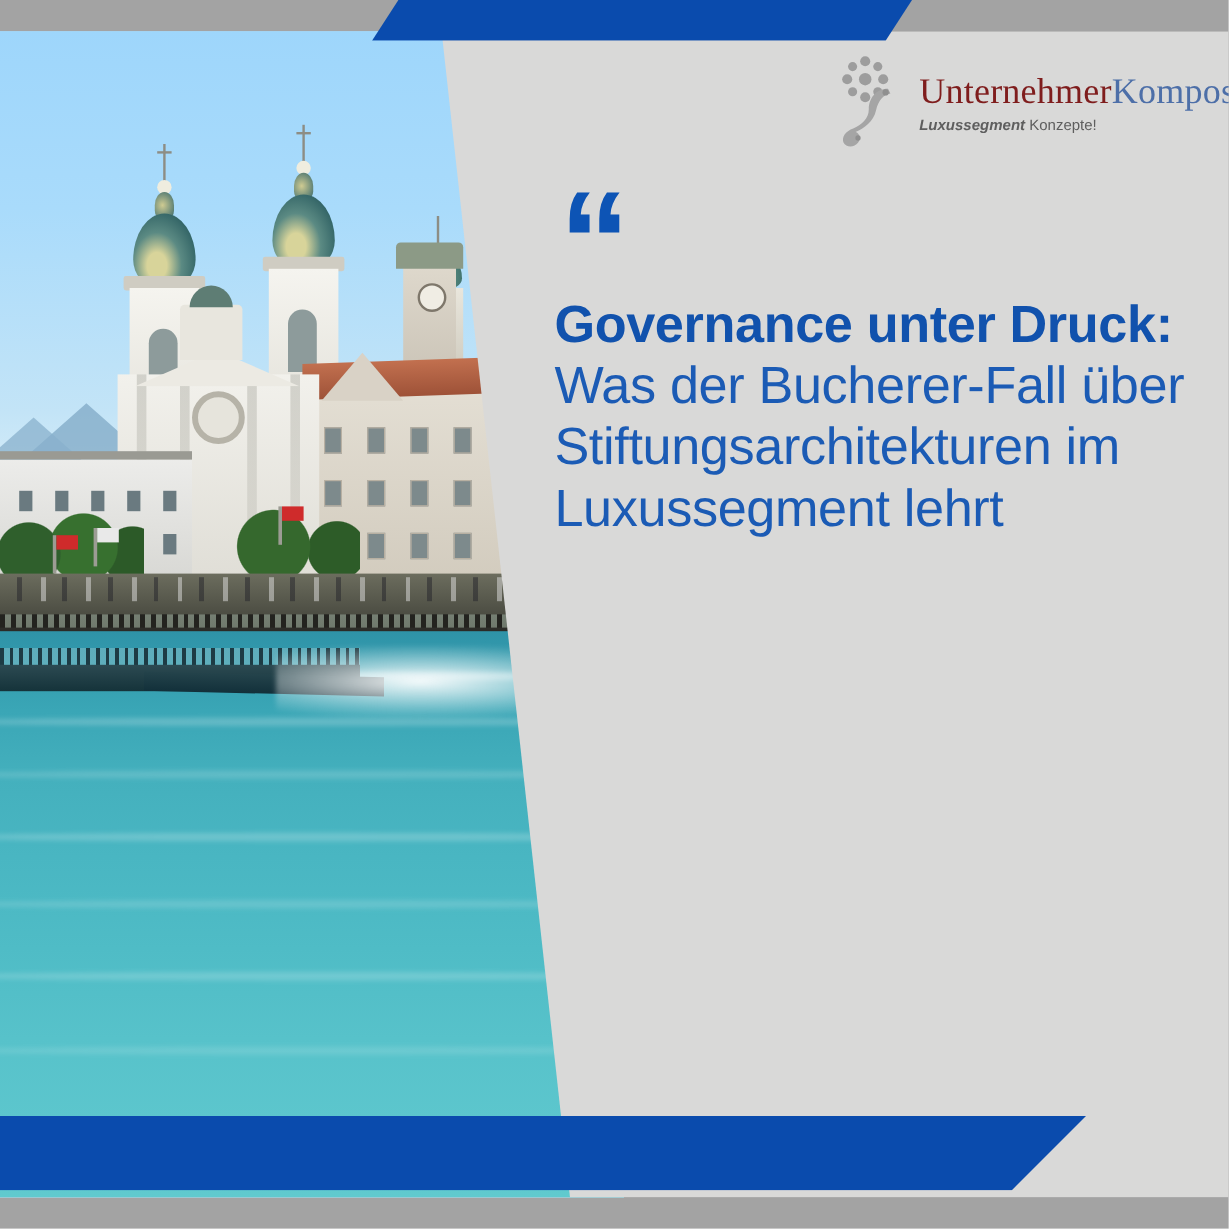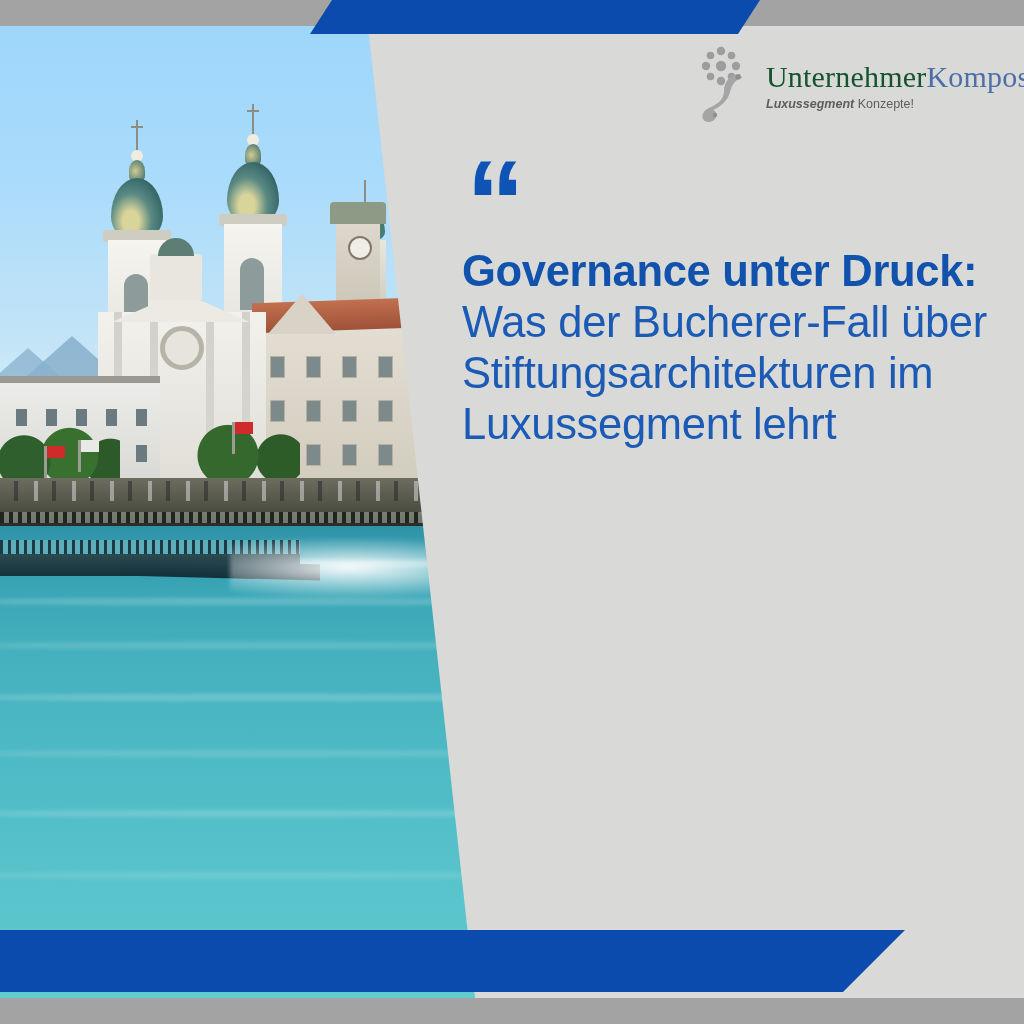--- a/index.html
+++ b/index.html
@@ -282,21 +282,21 @@
   .logo-text {
     position: absolute; left: 76px; top: 18px;
   }
   .logo-name {
     font-family: "Liberation Serif", serif;
     font-size: 30px;
     letter-spacing: .2px;
     white-space: nowrap;
     line-height: 1;
   }
-  .logo-name .a { color: #14532d; }
+  .logo-name .a { color: #7f1d1d; }
   .logo-name .b { color: #4d6fa8; }
   .logo-claim {
     font-family: "Liberation Sans", sans-serif;
     font-size: 12.5px;
     color: #5e5e5e;
     margin-top: 5px;
     white-space: nowrap;
   }
   .logo-claim .it { font-style: italic; font-weight: bold; }
 

